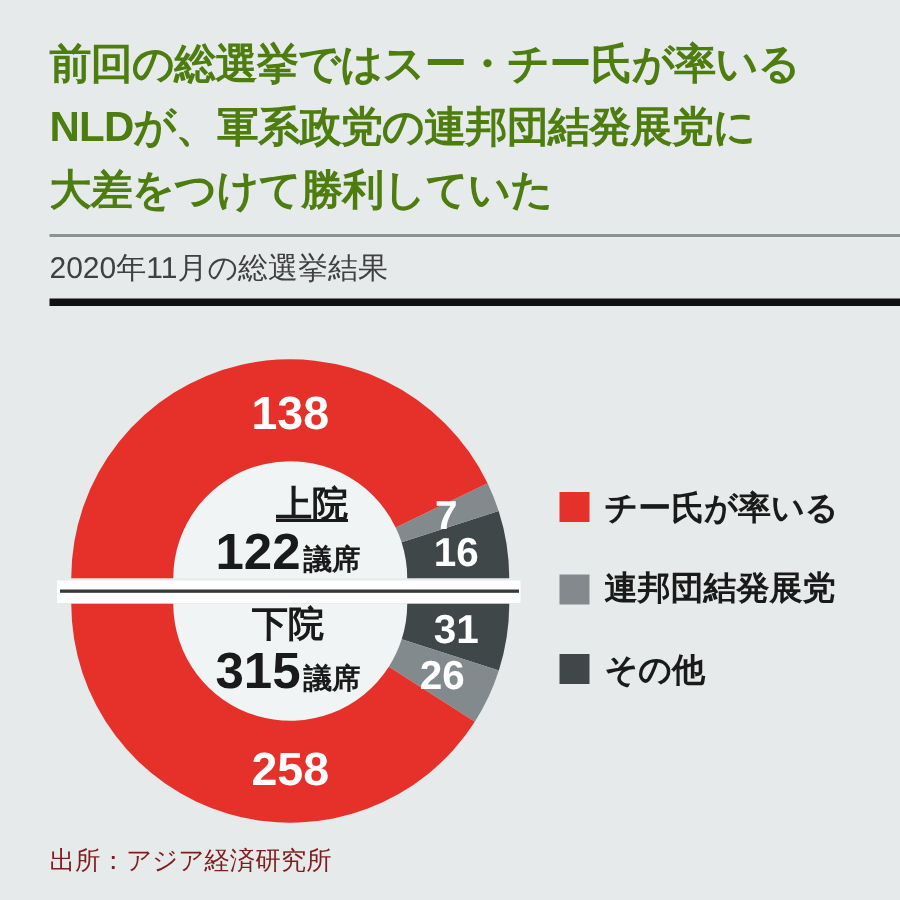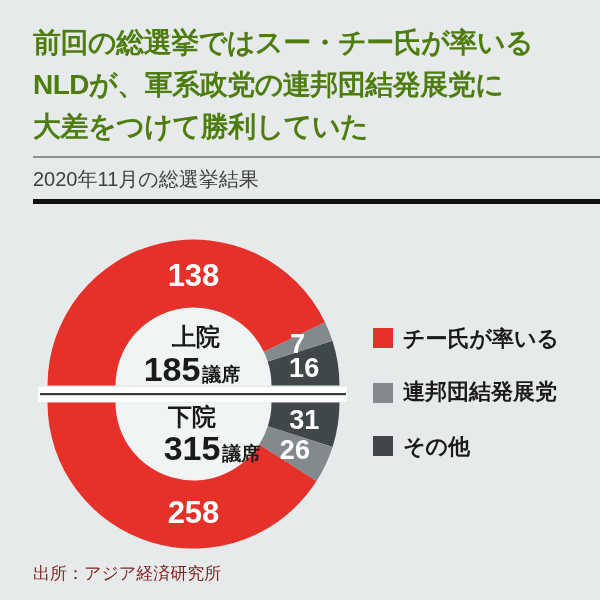--- a/index.html
+++ b/index.html
@@ -65,31 +65,31 @@
     <path d="M339.5 402.5A146 146 0 0 1 332.57750435149933 446.92350485225904L267.8016804069654 426.2331053320288A78 78 0 0 0 271.5 402.5Z" fill="#404749"></path>
     <path d="M332.57750435149933 446.92350485225904A146 146 0 0 1 316.5372599634897 481.09918994923964L259.23223477501506 444.4913480550732A78 78 0 0 0 267.8016804069654 426.2331053320288Z" fill="#828a8e"></path>
     <path d="M316.5372599634897 481.09918994923964A146 146 0 0 1 47.5 402.5L115.5 402.5A78 78 0 0 0 259.23223477501506 444.4913480550732Z" fill="#e6312b"></path>
     <text x="304.16443499714353" y="419.7447912936918" class="slice-label">31</text>
     <text x="294.88813947147366" y="450.0861868036619" class="slice-label">26</text>
     <text x="193.5" y="512.5" class="slice-label big">258</text>
     <rect x="38" y="387" width="309" height="15" fill="#ffffff"></rect>
     <rect x="40" y="393" width="306" height="2.2" fill="#3a3a3a"></rect>
   </svg>
 
-<div class="abs center-text" style="left:196px;top:337px;">
+<div class="abs center-text" style="left:208px;top:337px;text-decoration:underline;">
   <div class="house-name">上院</div>
 </div>
 <div class="abs center-text house-total" style="left:192px;top:369px;">
-  <span class="num">185</span>
+  <span class="num">122</span>
   <span class="suffix">議席</span>
 </div>
 <div class="abs center-text" style="left:192px;top:417px;">
   <div class="house-name">下院</div>
 </div>
-<div class="abs center-text house-total" style="left:192px;top:448px;margin-left:20px;">
+<div class="abs center-text house-total" style="left:192px;top:448px;">
   <span class="num">315</span>
   <span class="suffix">議席</span>
 </div>
 
 <div class="abs legend">
   <div class="legend-item" style="top:0;">
     <span class="legend-swatch" style="background: rgb(230, 49, 43);"></span>
     <span class="legend-label">
       <span>チー氏が率いる</span><br>
     </span>

